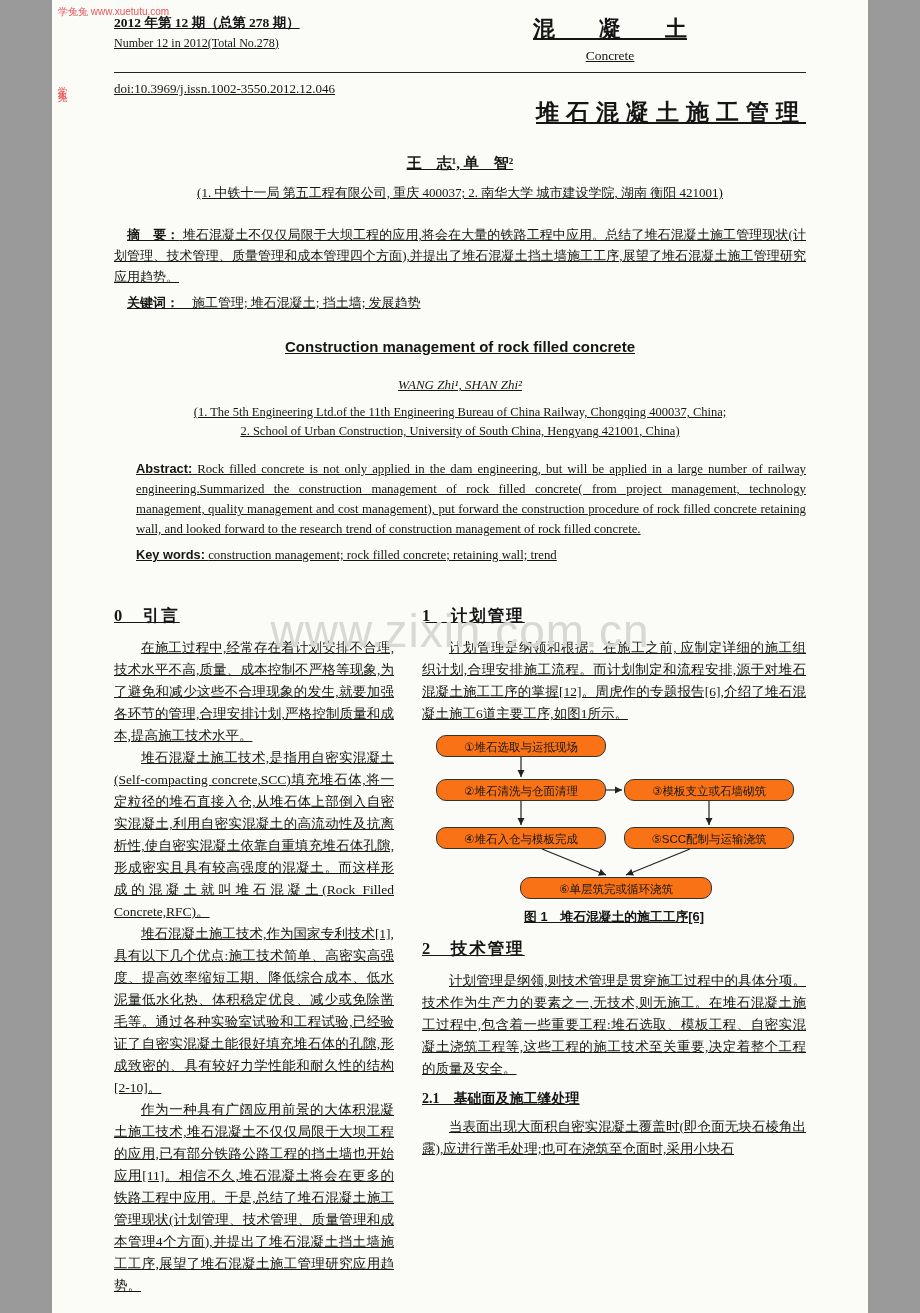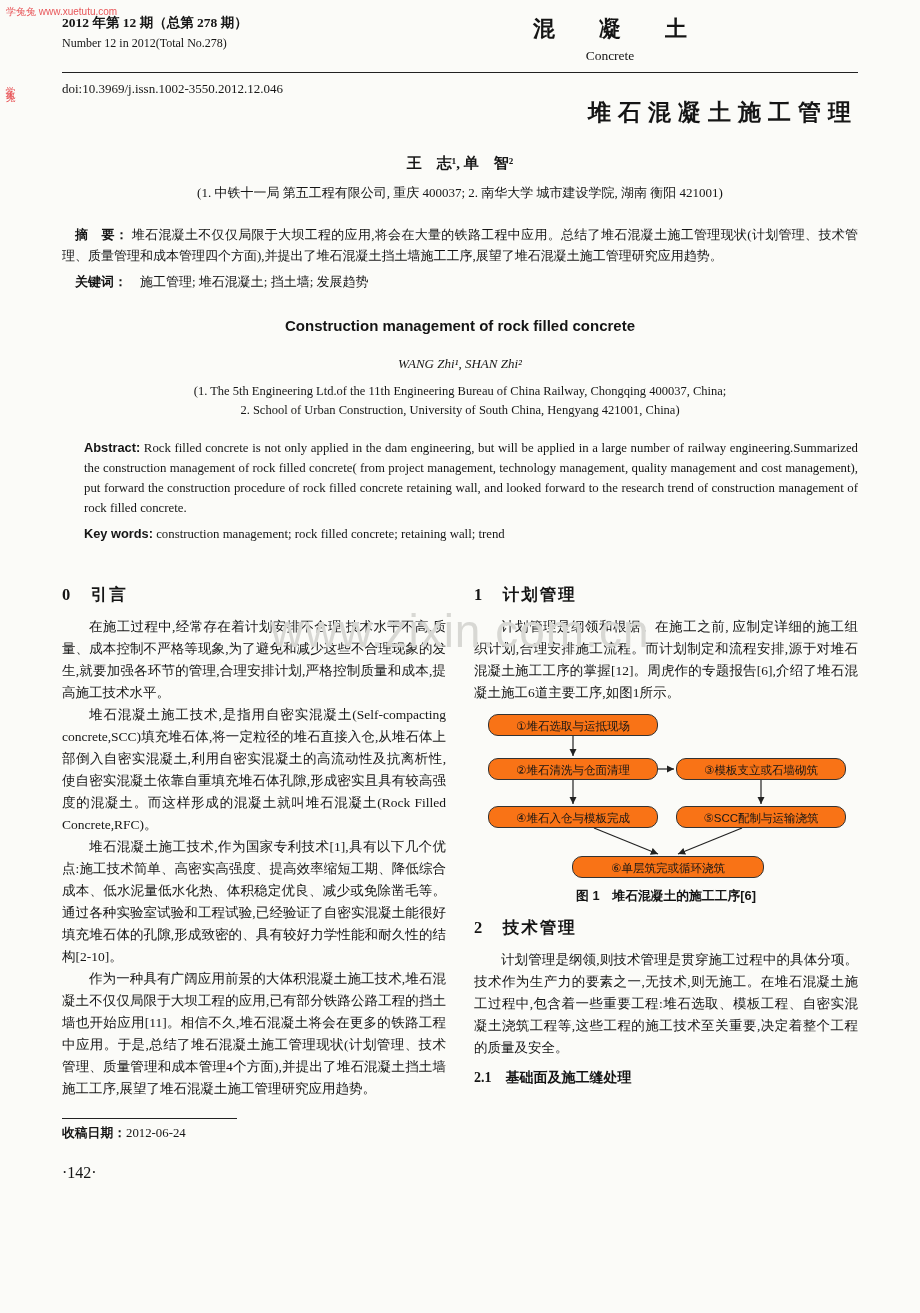--- a/index.html
+++ b/index.html
@@ -1,20 +1,21 @@
 <!DOCTYPE html>
 <html><head>
 <meta charset="utf-8">
 <style>
   html,body { margin:0; padding:0; background:#9a9a9a; }
   .page {
-    width:920px; height:1313px; margin:0 auto; background:#fbfbf8;
+    width:816px; height:1313px; margin:0 auto; background:#fbfbf8;
     position:relative; box-sizing:border-box; padding:14px 62px 0;
     font-family:"Liberation Serif","DejaVu Serif",serif; color:#151515;
     overflow:hidden;
+    text-decoration:underline;
   }
   
   .hdr { display:flex; justify-content:space-between; align-items:flex-start; }
   .hdr-left { width:300px; }
   .issue-cn { font-size:13.5px; font-weight:bold; }
   .issue-en { font-size:12px; margin-top:4px; }
   .hdr-center { flex:1; text-align:center; }
   .journal-cn { font-size:22px; font-weight:bold; }
   .journal-en { font-size:13.5px; margin-top:4px; }
   .hdr-right { width:230px; text-align:center; }
@@ -149,16 +150,17 @@
         <div class="fbox fb3">③模板支立或石墙砌筑</div>
         <div class="fbox fb4">④堆石入仓与模板完成</div>
         <div class="fbox fb5">⑤SCC配制与运输浇筑</div>
         <div class="fbox fb6">⑥单层筑完或循环浇筑</div>
       </div>
       <div class="fig-cap">图 1　堆石混凝土的施工工序[6]</div>
 
       <div class="h1">2　技术管理</div>
       <p class="para">计划管理是纲领,则技术管理是贯穿施工过程中的具体分项。技术作为生产力的要素之一,无技术,则无施工。在堆石混凝土施工过程中,包含着一些重要工程:堆石选取、模板工程、自密实混凝土浇筑工程等,这些工程的施工技术至关重要,决定着整个工程的质量及安全。</p>
       <div class="h2">2.1　基础面及施工缝处理</div>
+      <p class="para">当表面出现大面积自密实混凝土覆盖时(即仓面无块石棱角出露),应进行凿毛处理;也可在浇筑至仓面时,采用小块石</p>
     </div>
 
   </div>
 </div>
 
 </body></html>

